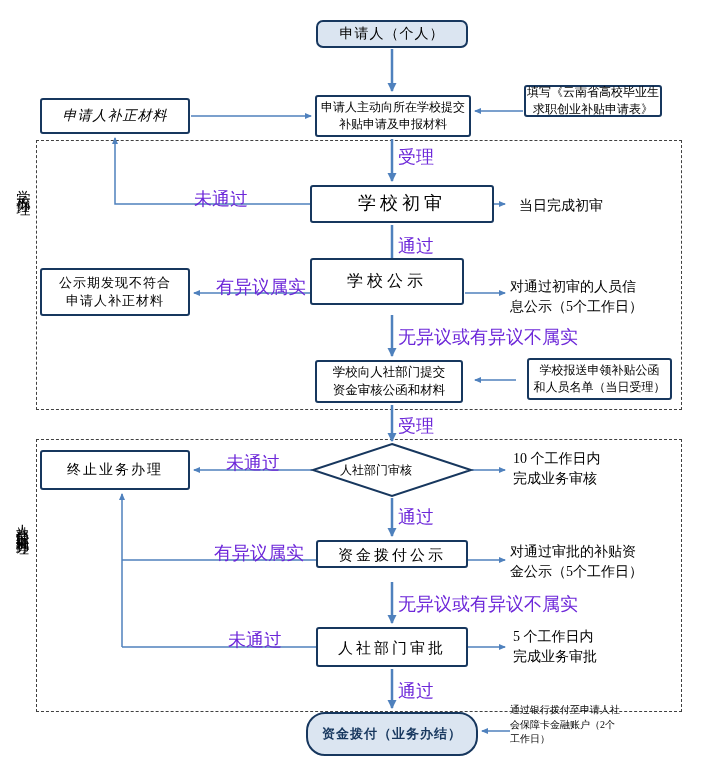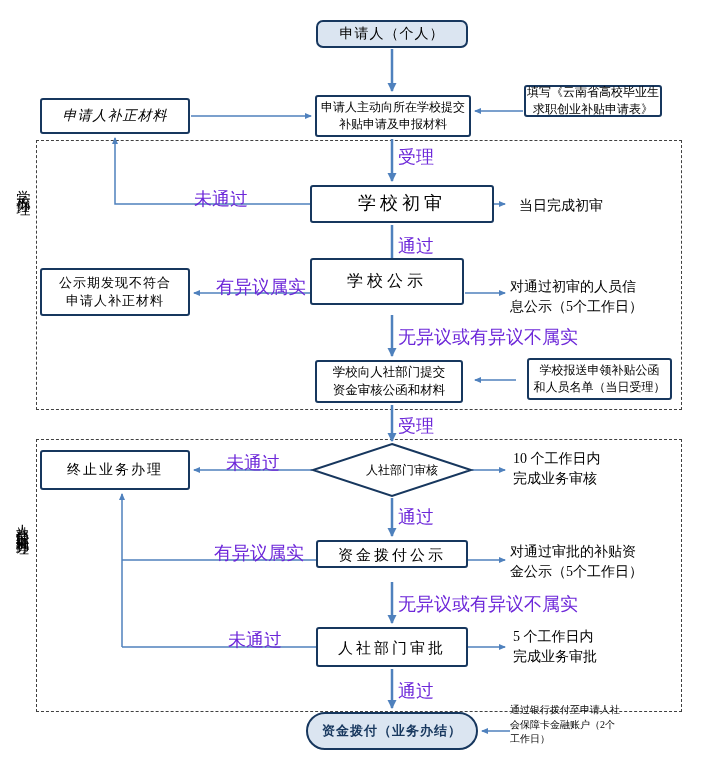--- a/index.html
+++ b/index.html
@@ -23,25 +23,25 @@
           white-space:pre-line; border-radius:3px; line-height:1.4; }
   .n-applicant   { left:316px; top:20px;  width:152px; height:28px; border-radius:7px; background:#DBE5F1; font-size:14px; letter-spacing:1px; }
   .n-submit      { left:315px; top:95px;  width:156px; height:42px; font-size:12px; }
   .n-correction  { left:40px;  top:98px;  width:150px; height:36px; font-size:14px; letter-spacing:1px;font-style:italic; }
   .n-fillform    { left:524px; top:85px;  width:138px; height:32px; font-size:12px; }
   .n-schoolreview{ left:310px; top:185px; width:184px; height:38px; font-size:18px; letter-spacing:4px; }
   .n-schoolpub   { left:310px; top:258px; width:154px; height:47px; font-size:16px; letter-spacing:4px; }
   .n-nohandle    { left:40px;  top:268px; width:150px; height:48px; font-size:13px; letter-spacing:1px; font-family:"Liberation Serif", serif; }
   .n-submitfunds { left:315px; top:360px; width:148px; height:43px; font-size:12.5px; }
   .n-schoolreport{ left:517px; top:358px; width:145px; height:42px; font-size:12px;margin-left:10px; }
-  .n-diamondtext { left:332px; top:461px; width:140px; height:18px; border:none; background:transparent; font-size:12px; }
+  .n-diamondtext { left:306px; top:461px; width:140px; height:18px; border:none; background:transparent; font-size:12px; }
   .n-terminate   { left:40px;  top:450px; width:150px; height:40px; font-size:14px; letter-spacing:2px; }
   .n-fundpub     { left:316px; top:540px; width:152px; height:28px; font-size:15px; letter-spacing:3px; }
   .n-hrapproval  { left:316px; top:627px; width:152px; height:40px; font-size:15px; letter-spacing:3px; }
-  .n-stadium     { left:306px; top:712px; width:172px; height:38px; border-radius:19px; background:#DBE5F1;
+  .n-stadium     { left:306px; top:712px; width:172px; height:44px; border-radius:19px; background:#DBE5F1;
                    font-size:13px; font-weight:bold; color:#17375E; letter-spacing:1px; }
 
   .elabel { position:absolute; color:#6d28d9; font-size:18px; white-space:nowrap;
             font-family:"Liberation Serif", serif; }
   .el-accept1     { left:398px; top:145px; }
   .el-notpass1    { left:194px; top:187px; }
   .el-pass1       { left:398px; top:234px; }
   .el-objection1  { left:216px; top:275px; }
   .el-noobj1      { left:398px; top:325px; }
   .el-accept2     { left:398px; top:414px; }

